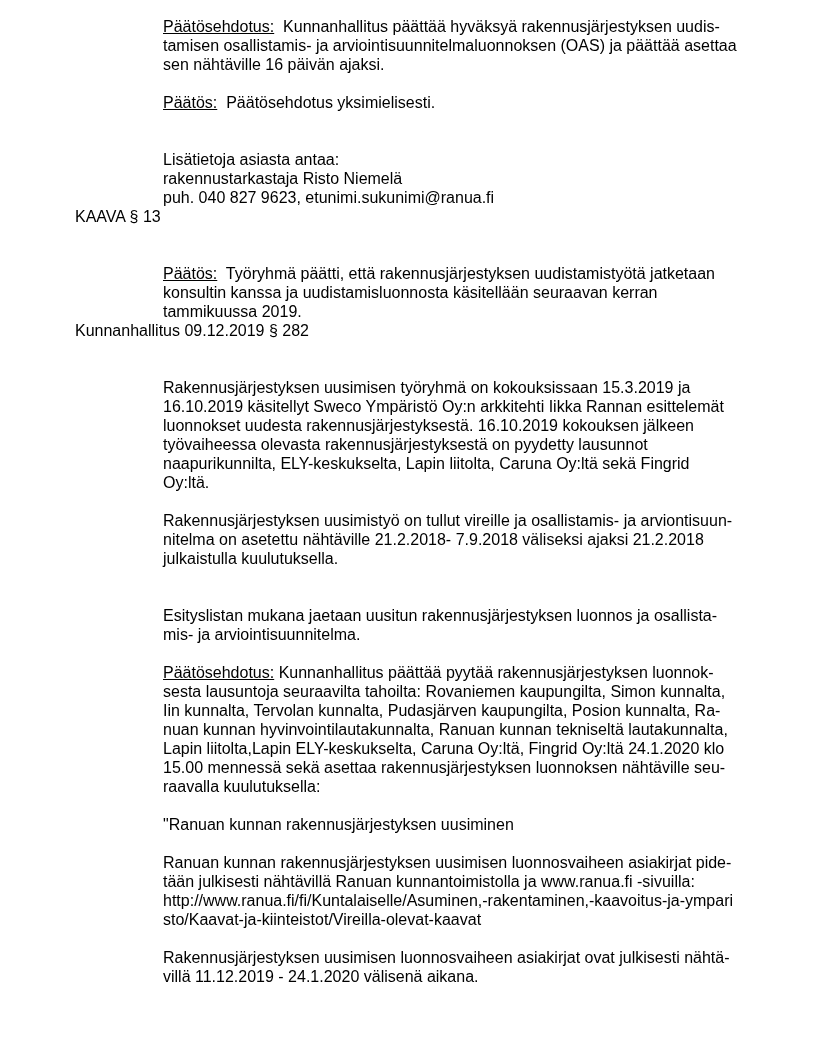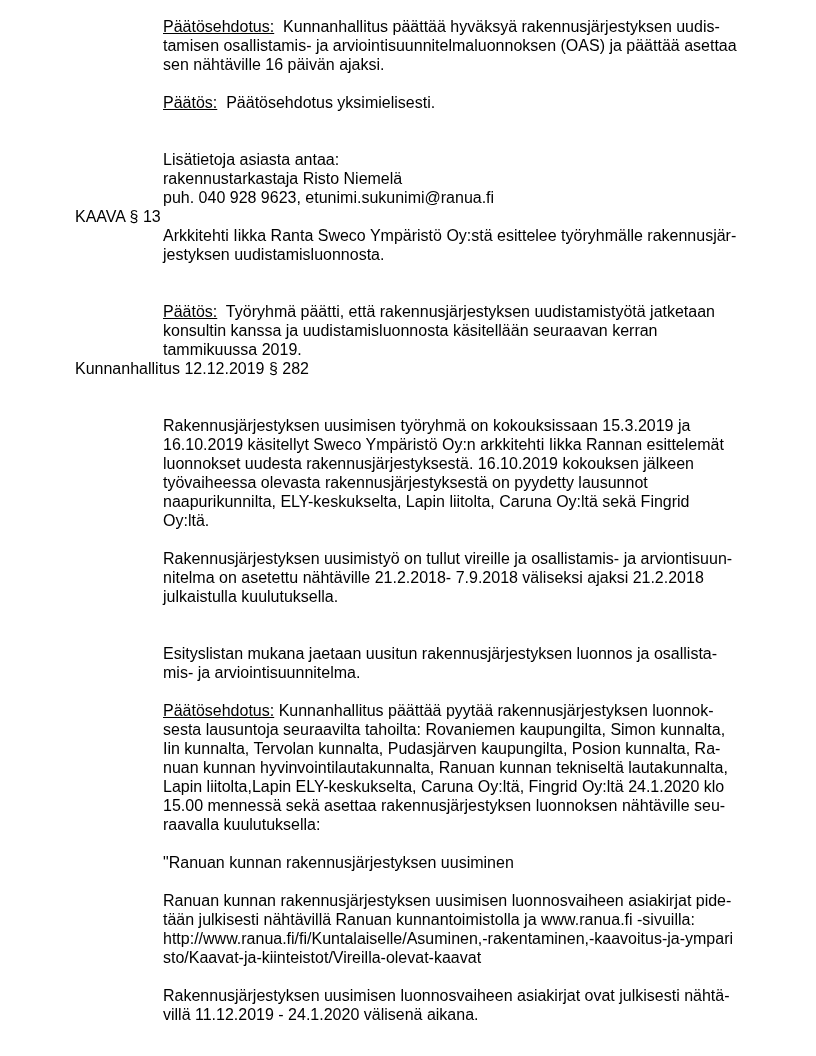--- a/index.html
+++ b/index.html
@@ -45,30 +45,28 @@
 
 <div class="doc" id="doc">
     <div class="para indent"><span class="label">Päätösehdotus:</span><span>  Kunnanhallitus päättää hyväksyä rakennusjärjestyksen uudis-
 tamisen osallistamis- ja arviointisuunnitelmaluonnoksen (OAS) ja päättää asettaa
 sen nähtäville 16 päivän ajaksi.</span></div>
     <div class="spacer" style="height: 19px;"></div>
     <div class="para indent"><span class="label">Päätös:</span><span>  Päätösehdotus yksimielisesti.</span></div>
     <div class="spacer" style="height: 38px;"></div>
     <div class="para indent"><span>Lisätietoja asiasta antaa:
 rakennustarkastaja Risto Niemelä
-puh. 040 928 9623, etunimi.sukunimi@ranua.fi</span></div>
+puh. 040 827 9623, etunimi.sukunimi@ranua.fi</span></div>
     <div class="para outdent"><span>KAAVA § 13</span></div>
-    <div class="para indent"><span>Arkkitehti Iikka Ranta Sweco Ympäristö Oy:stä esittelee työryhmälle rakennusjär-
-jestyksen uudistamisluonnosta.</span></div>
     <div class="spacer" style="height: 19px;"></div>
     <div class="spacer" style="height: 19px;"></div>
     <div class="para indent"><span class="label">Päätös:</span><span>  Työryhmä päätti, että rakennusjärjestyksen uudistamistyötä jatketaan
 konsultin kanssa ja uudistamisluonnosta käsitellään seuraavan kerran
 tammikuussa 2019.</span></div>
-    <div class="para outdent"><span>Kunnanhallitus 12.12.2019 § 282</span></div>
+    <div class="para outdent"><span>Kunnanhallitus 09.12.2019 § 282</span></div>
     <div class="spacer" style="height: 38px;"></div>
     <div class="para indent"><span>Rakennusjärjestyksen uusimisen työryhmä on kokouksissaan 15.3.2019 ja
 16.10.2019 käsitellyt Sweco Ympäristö Oy:n arkkitehti Iikka Rannan esittelemät
 luonnokset uudesta rakennusjärjestyksestä. 16.10.2019 kokouksen jälkeen
 työvaiheessa olevasta rakennusjärjestyksestä on pyydetty lausunnot
 naapurikunnilta, ELY-keskukselta, Lapin liitolta, Caruna Oy:ltä sekä Fingrid
 Oy:ltä.</span></div>
     <div class="spacer" style="height: 19px;"></div>
     <div class="para indent"><span>Rakennusjärjestyksen uusimistyö on tullut vireille ja osallistamis- ja arviontisuun-
 nitelma on asetettu nähtäville 21.2.2018- 7.9.2018 väliseksi ajaksi 21.2.2018

